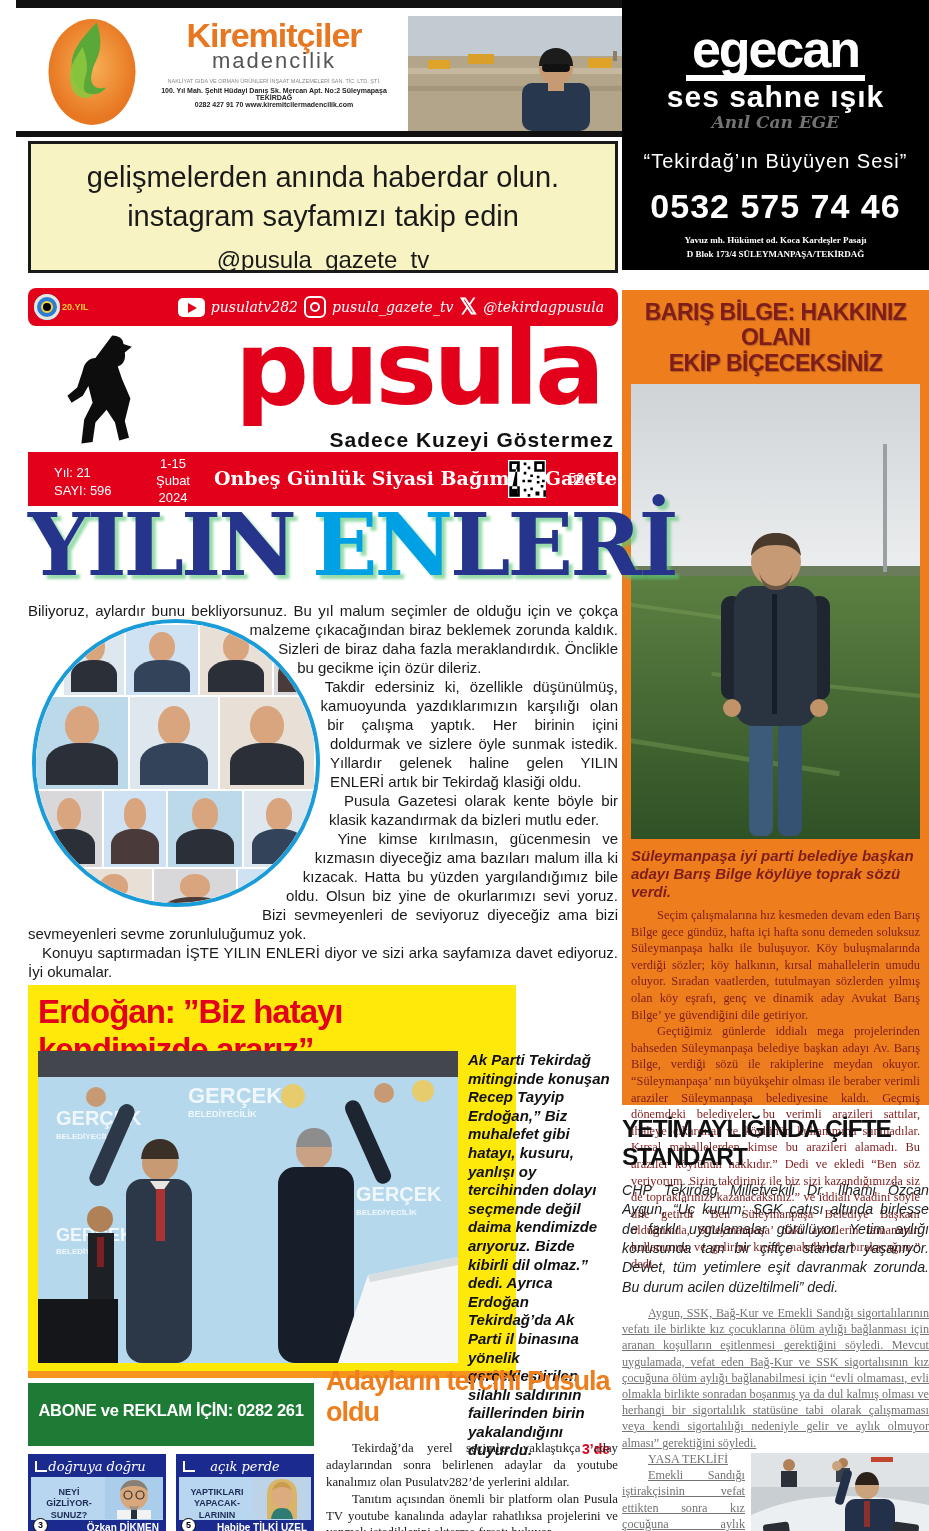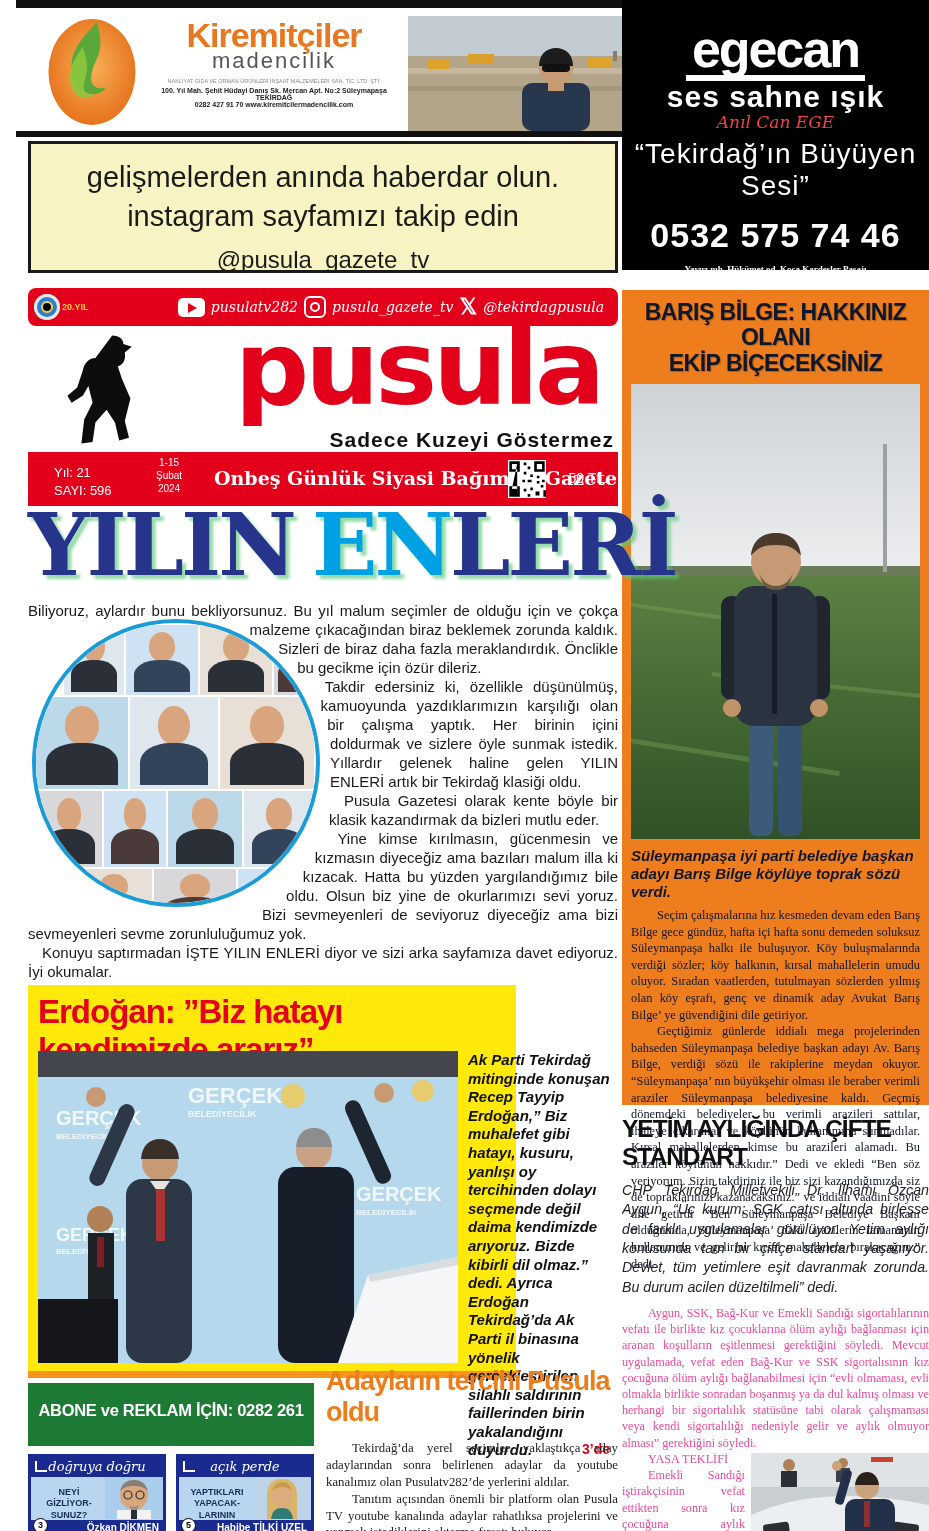--- a/index.html
+++ b/index.html
@@ -15,22 +15,22 @@
   .k-l1{font-size:5.5px;color:#8a8a8a;margin-top:6px;}
   .k-l2{font-size:7px;color:#222;font-weight:bold;margin-top:3px;}
   .k-l3{font-size:7px;color:#222;font-weight:bold;}
   .k-photo{position:absolute;right:0;top:8px;width:228px;height:115px;overflow:hidden;}
   
   .ad-egecan{position:absolute;left:622px;top:0;width:307px;height:270px;background:#000;
     color:#fff;text-align:center;box-sizing:border-box;padding-top:26px;}
   .eg-brand{font-size:52px;font-weight:bold;letter-spacing:-2px;line-height:.9;
     display:inline-block;border-bottom:6px solid #fff;padding:0 6px 2px 6px;}
   .eg-sub{font-size:30px;font-weight:bold;letter-spacing:1px;line-height:1.05;}
-  .eg-person{font-size:17px;font-weight:400;color:#ef4444;font-family:"DejaVu Serif",serif;font-style:italic;}
-  .eg-slogan{font-size:28px;margin-top:6px;letter-spacing:1px;}
+  .eg-person{font-size:17px;font-weight:700;color:#737373;font-family:"DejaVu Serif",serif;font-style:italic;}
+  .eg-slogan{font-size:20px;margin-top:18px;letter-spacing:1px;}
   .eg-phone{font-size:34px;font-weight:800;margin-top:14px;letter-spacing:1px;}
   .eg-addr{font-size:9px;font-weight:bold;font-family:"Liberation Serif",serif;margin-top:8px;line-height:1.5;}
   
   .ig-banner{position:absolute;left:28px;top:141px;width:590px;height:132px;background:#f7f3c2;
     border:3px solid #1a1a1a;box-sizing:border-box;text-align:center;color:#1a1a1a;padding-top:14px;}
   .ig-l{font-size:29px;line-height:1.35;}
   .ig-h{font-size:24px;margin-top:10px;}
   
   .masthead{position:absolute;left:28px;top:288px;width:590px;height:222px;}
   .social-bar{position:absolute;left:0;top:0;width:100%;height:38px;background:#e2001a;border-radius:8px;
@@ -47,27 +47,27 @@
   .ig{width:18px;height:18px;border:2px solid #fff;border-radius:6px;position:relative;display:inline-block;}
   .ig::after{content:"";position:absolute;left:4px;top:4px;width:6px;height:6px;border:2px solid #fff;border-radius:50%;}
   .xx{font-family:"Liberation Sans",sans-serif;font-style:normal;font-weight:bold;font-size:22px;line-height:1;}
   .logo-row{position:absolute;left:0;top:38px;width:100%;height:120px;}
   .ataturk{position:absolute;left:30px;top:4px;height:126px;z-index:2;}
   .logo-text{position:absolute;left:180px;top:-12px;width:420px;text-align:center;color:#e2001a;
     font-size:104px;font-weight:800;letter-spacing:-4px;font-family:"DejaVu Sans",sans-serif;line-height:1.05;}
   .slogan{position:absolute;right:4px;top:140px;font-size:21px;font-weight:800;color:#111;letter-spacing:1px;}
   .info-bar{position:absolute;left:0;top:164px;width:100%;height:54px;background:#e2001a;color:#fff;}
   .yr{position:absolute;left:26px;top:12px;font-size:13px;line-height:1.4;}
-  .datebox{position:absolute;left:128px;top:4px;font-size:10px;line-height:1.3;text-align:center;}
+  .datebox{position:absolute;left:128px;top:4px;font-size:13px;line-height:1.3;text-align:center;}
   .subtitle{position:absolute;left:186px;top:15px;font-size:19px;font-family:"DejaVu Serif",serif;font-weight:bold;}
   .qr{position:absolute;right:72px;top:8px;width:38px;height:38px;background:#fff;}
   .price{position:absolute;right:10px;top:18px;font-size:14px;}
   
   .art-baris{position:absolute;left:622px;top:290px;width:307px;height:815px;background:#ee7d1e;
-    box-sizing:border-box;padding:10px 9px;color:#0f172a;}
+    box-sizing:border-box;padding:10px 9px;color:#7f1d1d;}
   .b-h{font-size:23px;font-weight:800;text-align:center;line-height:1.1;letter-spacing:-.5px;
     text-shadow:1px 1px 1px rgba(0,0,0,.25);}
   .b-photo{width:100%;height:455px;margin-top:8px;overflow:hidden;}
   .b-cap{font-size:15px;font-weight:bold;font-style:italic;line-height:1.2;margin:8px 0 6px 0;}
   .b-body p{font-family:"Liberation Serif",serif;font-size:12.4px;line-height:1.34;margin:0;
     text-align:justify;text-indent:26px;}
   
   .art-main{position:absolute;left:28px;top:498px;width:590px;height:487px;}
   .hl{font-family:"DejaVu Serif",serif;font-weight:900;font-size:86px;letter-spacing:-3px;
     text-align:center;line-height:1.1;margin:0;color:#27348b;
@@ -116,21 +116,21 @@
   .art-adaylar{position:absolute;left:326px;top:1366px;width:292px;height:165px;}
   .a-h{font-size:27px;font-weight:800;color:#ee7d1b;letter-spacing:-1px;margin:0;}
   .a-body{margin-top:12px;}
   .a-body p{font-family:"Liberation Serif",serif;font-size:12.8px;line-height:1.32;margin:0;
     text-align:justify;text-indent:26px;color:#222;}
   
   .art-yetim{position:absolute;left:622px;top:1115px;width:307px;height:416px;overflow:hidden;}
   .y-h{font-size:24.5px;font-weight:800;color:#111;letter-spacing:-1px;margin:0;}
   .y-lead{font-size:14.2px;font-style:italic;line-height:1.36;color:#222;margin:10px 0 8px 0;text-align:justify;}
   .y-body p{font-family:"Liberation Serif",serif;font-size:12.2px;line-height:1.33;margin:0;
-    text-align:justify;color:#ec4899;}
+    text-align:justify;color:#737373;text-decoration:underline;}
   .y-body p.ind{text-indent:26px;}
   .y-photo{float:right;width:178px;height:118px;margin:2px 0 4px 6px;overflow:hidden;}
   .y-sub{text-indent:26px;}
 </style>
 </head>
 <body>
 
 <div class="page">
 
   <div class="ad-kiremit">

